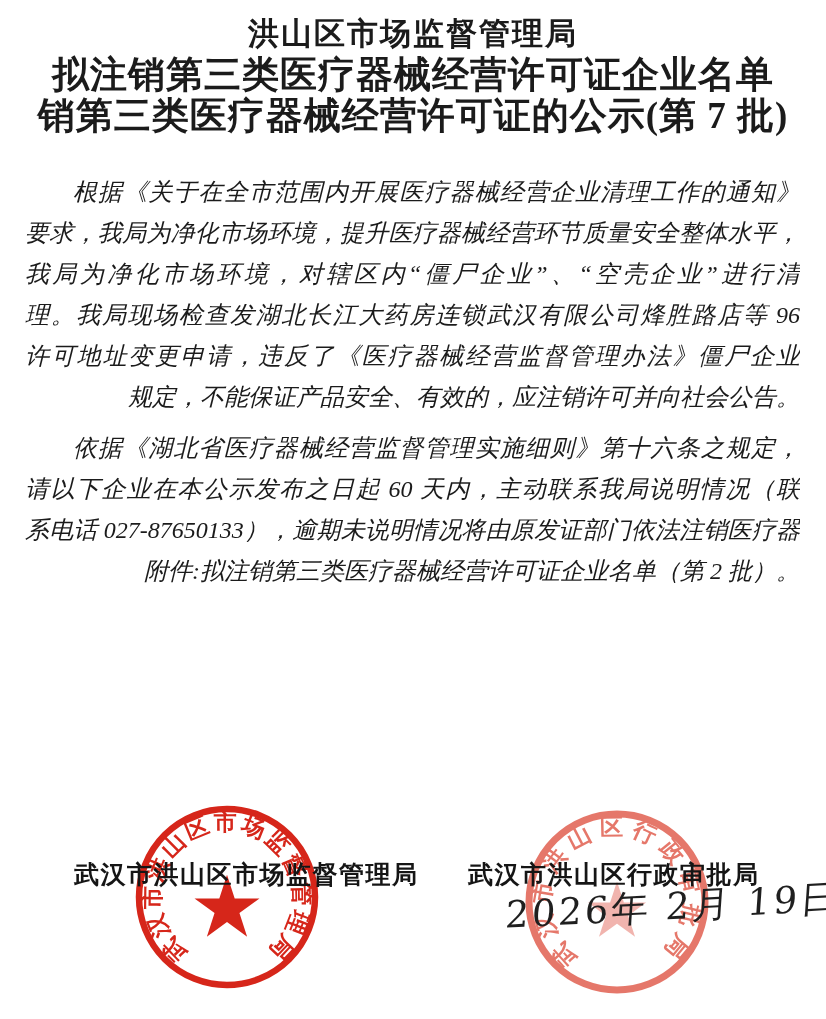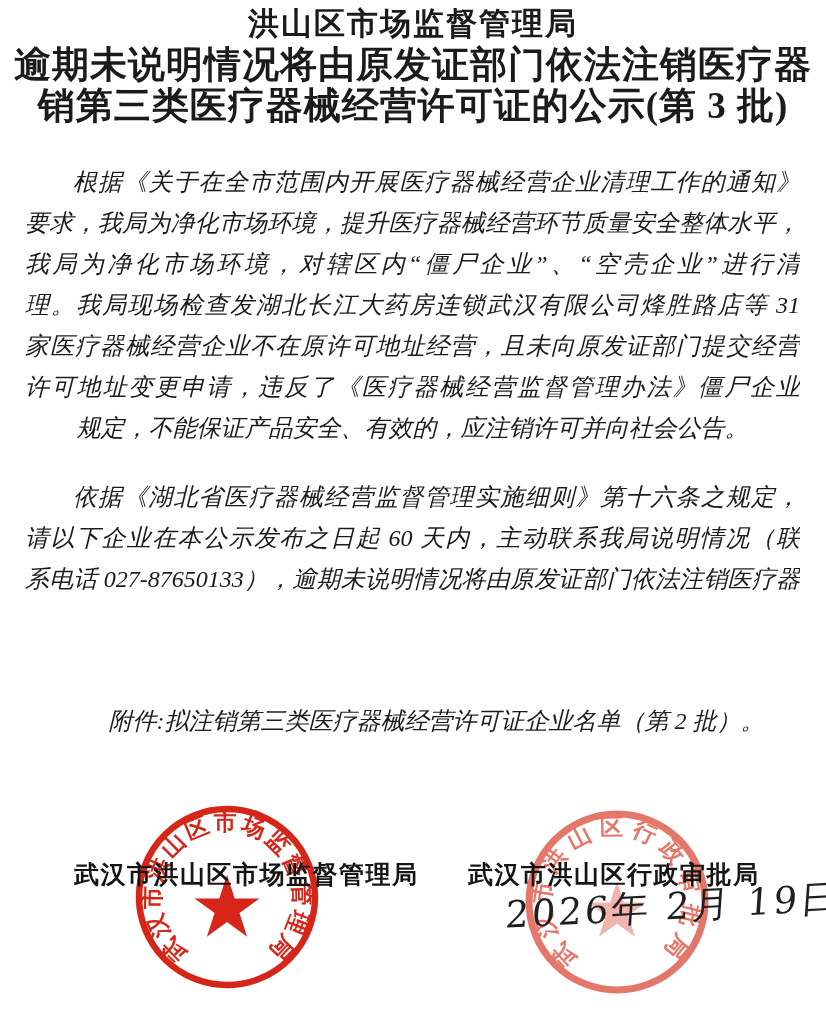--- a/index.html
+++ b/index.html
@@ -1,30 +1,30 @@
 <!DOCTYPE html>
 <html><head>
 <meta charset="utf-8">
 <style>
   html,body { margin:0; padding:0; background:#ffffff; }
   .page {
     position:relative; width:826px; height:1019px; background:#ffffff;
     color:#1b1b1b; overflow:hidden;
     font-family:"Liberation Serif","DejaVu Serif",serif;
   }
-  .doc-header { padding-top:4px; text-align:center; font-weight:bold; }
+  .doc-header { padding-top:14px; text-align:center; font-weight:bold; }
   .t1 { font-size:31px; line-height:40px; letter-spacing:2px; }
   .t2 { font-size:37px; line-height:41px; letter-spacing:1px; }
   .doc-body { margin:36px 26px 0 25px; font-size:24px;font-style:italic; }
   .ln { height:41px; line-height:41px; overflow:hidden; text-align:justify; }
   .ln.full::after { content:""; display:inline-block; width:100%; height:0; }
-  .ln.last { text-align:center; }
+  .ln.last { text-align:right; }
   .indent { text-indent:2em; }
-  .para2 { margin-top:28px; }
-  .attachment { margin-top:101px; }
+  .para2 { margin-top:10px; }
+  .attachment { }
 
   .sig-caption {
     position:absolute; z-index:3; font-size:25px; font-weight:bold;
     letter-spacing:1.5px; white-space:nowrap; color:#151515;
   }
   .cap-left  { left:74px;  top:858px; }
   .cap-right { left:468px; top:858px; }
 
   .seal { position:absolute; z-index:1; }
   .seal-left  { left:132px; top:802px; }
@@ -40,31 +40,30 @@
     font-family:"DejaVu Serif","Liberation Serif",serif;
   }
 </style>
 </head>
 <body>
 
 <div class="page">
 
   <header class="doc-header">
     <div class="t1">洪山区市场监督管理局</div>
-    <div class="t2">逾期未说明情况将由原发证部门依法注销医疗器</div>
-    <div class="t2">销第三类医疗器械经营许可证的公示(第 3 批)</div>
+    <div class="t2">拟注销第三类医疗器械经营许可证企业名单</div>
+    <div class="t2">销第三类医疗器械经营许可证的公示(第 7 批)</div>
   </header>
 
   <main class="doc-body">
     <div class="para">
       <div class="ln full indent">根据《关于在全市范围内开展医疗器械经营企业清理工作的通知》</div>
       <div class="ln full">要求，我局为净化市场环境，提升医疗器械经营环节质量安全整体水平，</div>
       <div class="ln full">我局为净化市场环境，对辖区内“僵尸企业”、“空壳企业”进行清</div>
-      <div class="ln full">理。我局现场检查发湖北长江大药房连锁武汉有限公司烽胜路店等 31</div>
-      <div class="ln full">家医疗器械经营企业不在原许可地址经营，且未向原发证部门提交经营</div>
+      <div class="ln full">理。我局现场检查发湖北长江大药房连锁武汉有限公司烽胜路店等 96</div>
       <div class="ln full">许可地址变更申请，违反了《医疗器械经营监督管理办法》僵尸企业</div>
       <div class="ln last">规定，不能保证产品安全、有效的，应注销许可并向社会公告。</div>
     </div>
     <div class="para para2">
       <div class="ln full indent">依据《湖北省医疗器械经营监督管理实施细则》第十六条之规定，</div>
       <div class="ln full">请以下企业在本公示发布之日起 60 天内，主动联系我局说明情况（联</div>
       <div class="ln full">系电话 027-87650133），逾期未说明情况将由原发证部门依法注销医疗器</div>
     </div>
     <div class="ln last indent attachment">附件:拟注销第三类医疗器械经营许可证企业名单（第 2 批）。</div>
   </main>

